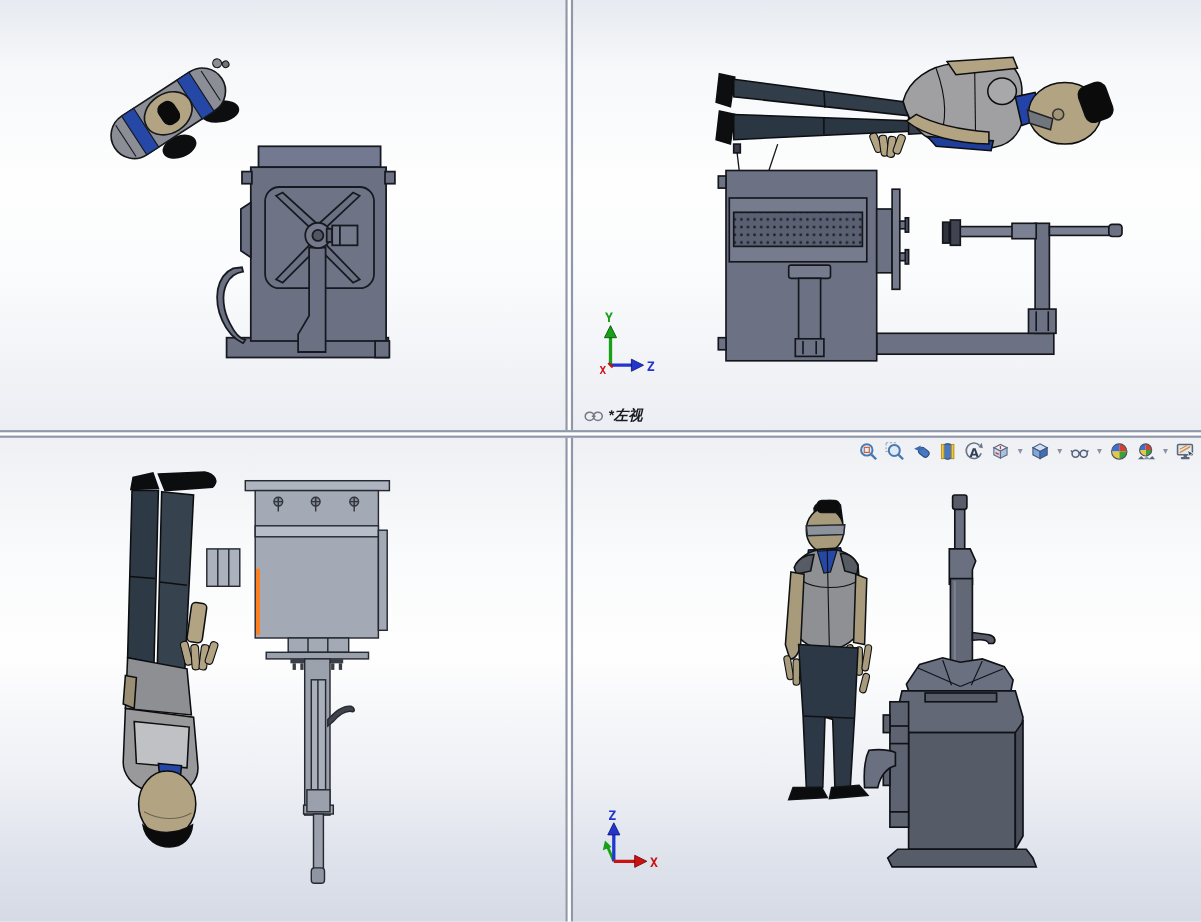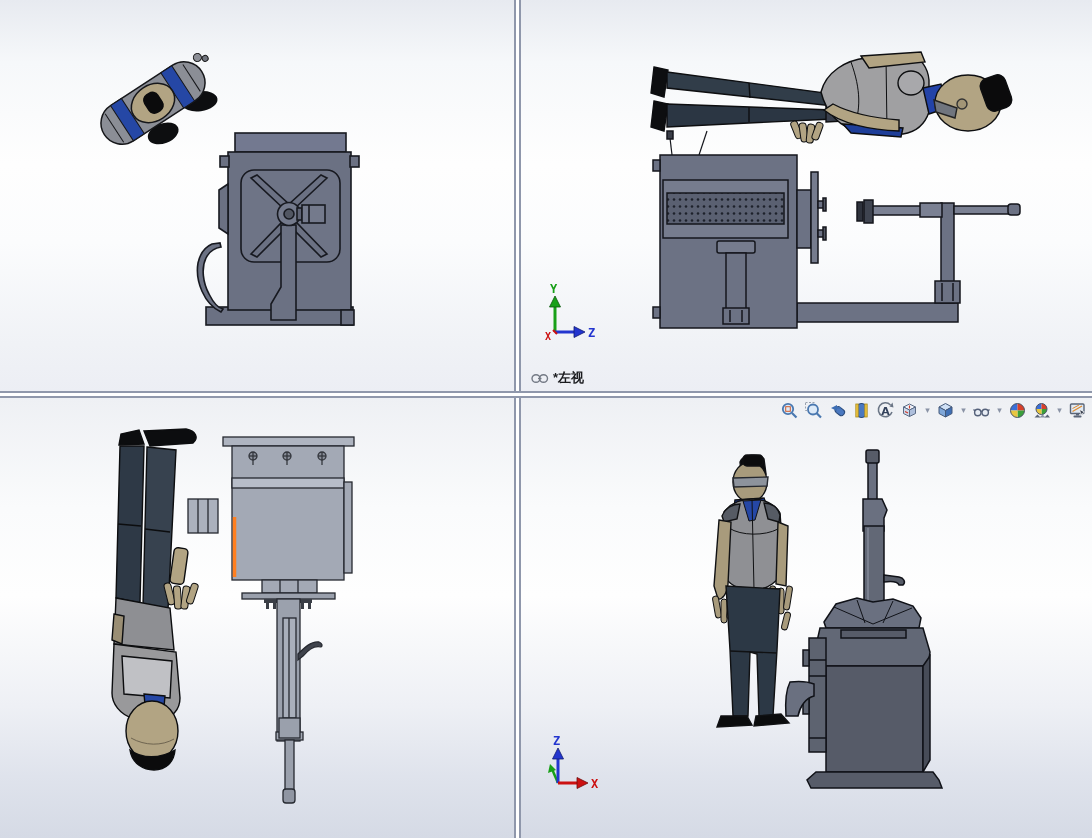--- a/index.html
+++ b/index.html
@@ -11,21 +11,21 @@
   #vp-tl{left:0;top:0;width:514px;height:391px;}
   #vp-tr{left:521px;top:0;width:571px;height:391px;}
   #vp-bl{left:0;top:398px;width:514px;height:440px;}
   #vp-br{left:521px;top:398px;width:571px;height:440px;}
   .divider-v{position:absolute;left:514px;top:0;width:7px;height:838px;background:#fff;
              border-left:2px solid #8f97ab;border-right:2px solid #8f97ab;box-sizing:border-box;}
   .divider-h{position:absolute;left:0;top:391px;width:1092px;height:7px;background:#fff;
              border-top:2px solid #8f97ab;border-bottom:2px solid #8f97ab;box-sizing:border-box;}
   .vp svg.scene{position:absolute;left:0;top:0;}
   .vp-label{position:absolute;left:10px;top:369px;display:flex;align-items:center;gap:4px;
-            font-size:13px;font-weight:600;color:#1a1b1e;}
+            font-size:13px;font-weight:600;color:#1a1b1e;font-style:italic;}
   .ax{font-family:"DejaVu Sans Mono",monospace;font-weight:bold;font-size:12px;}
   .axx{fill:#cc1111;font-size:10px;}
   .axy{fill:#18a018;}
   .axz{fill:#2335cf;}
   .hud-toolbar{position:absolute;top:2px;right:4px;display:flex;align-items:center;gap:3px;}
   .hud-btn{width:21px;height:21px;display:flex;align-items:center;justify-content:center;border-radius:2px;}
   .caret{font-size:9px;color:#8a93a6;line-height:21px;width:9px;text-align:center;}
 </style>
 </head>
 <body>

